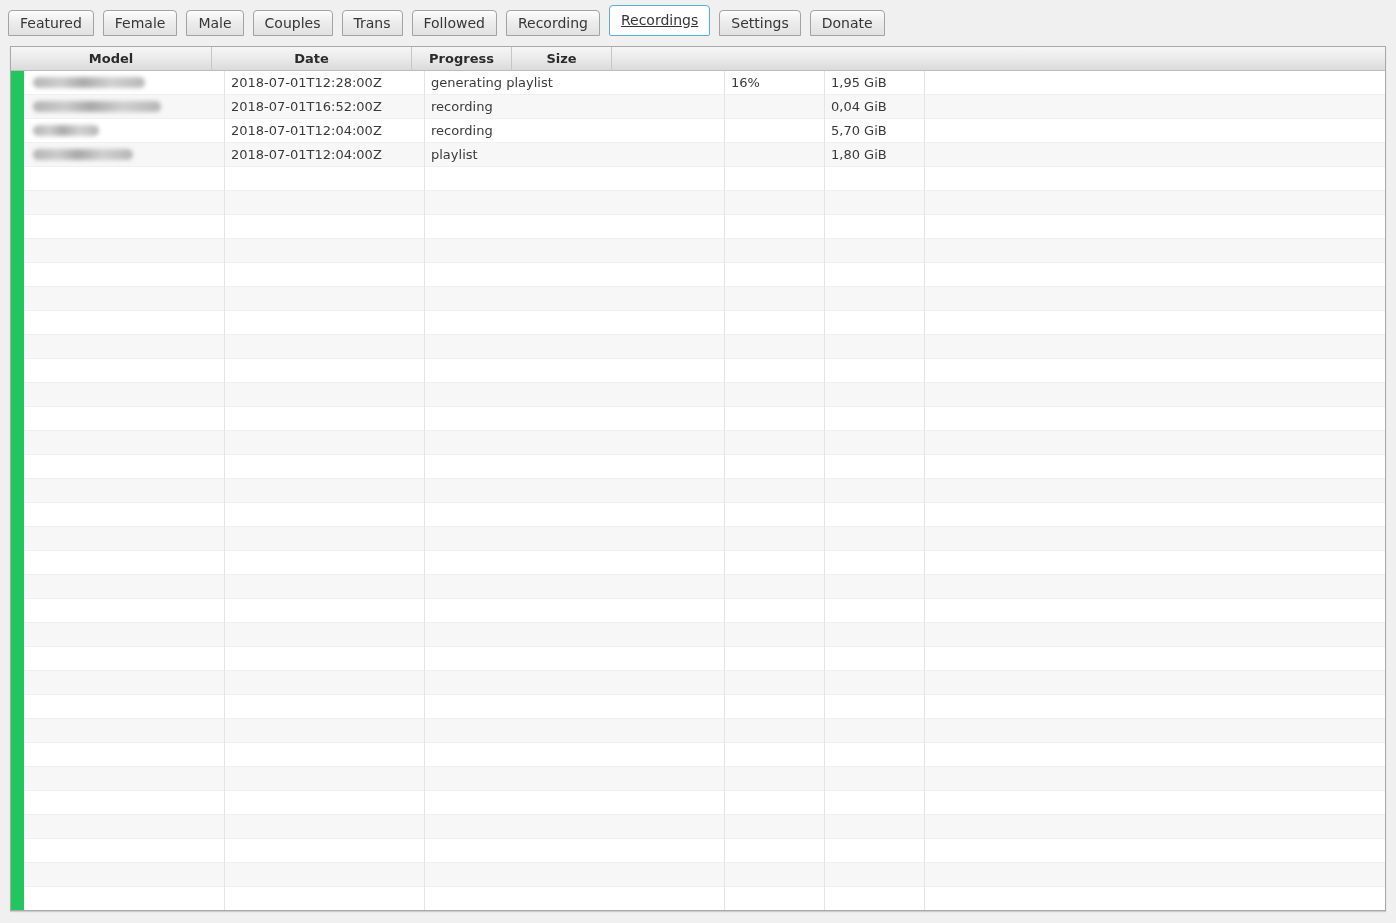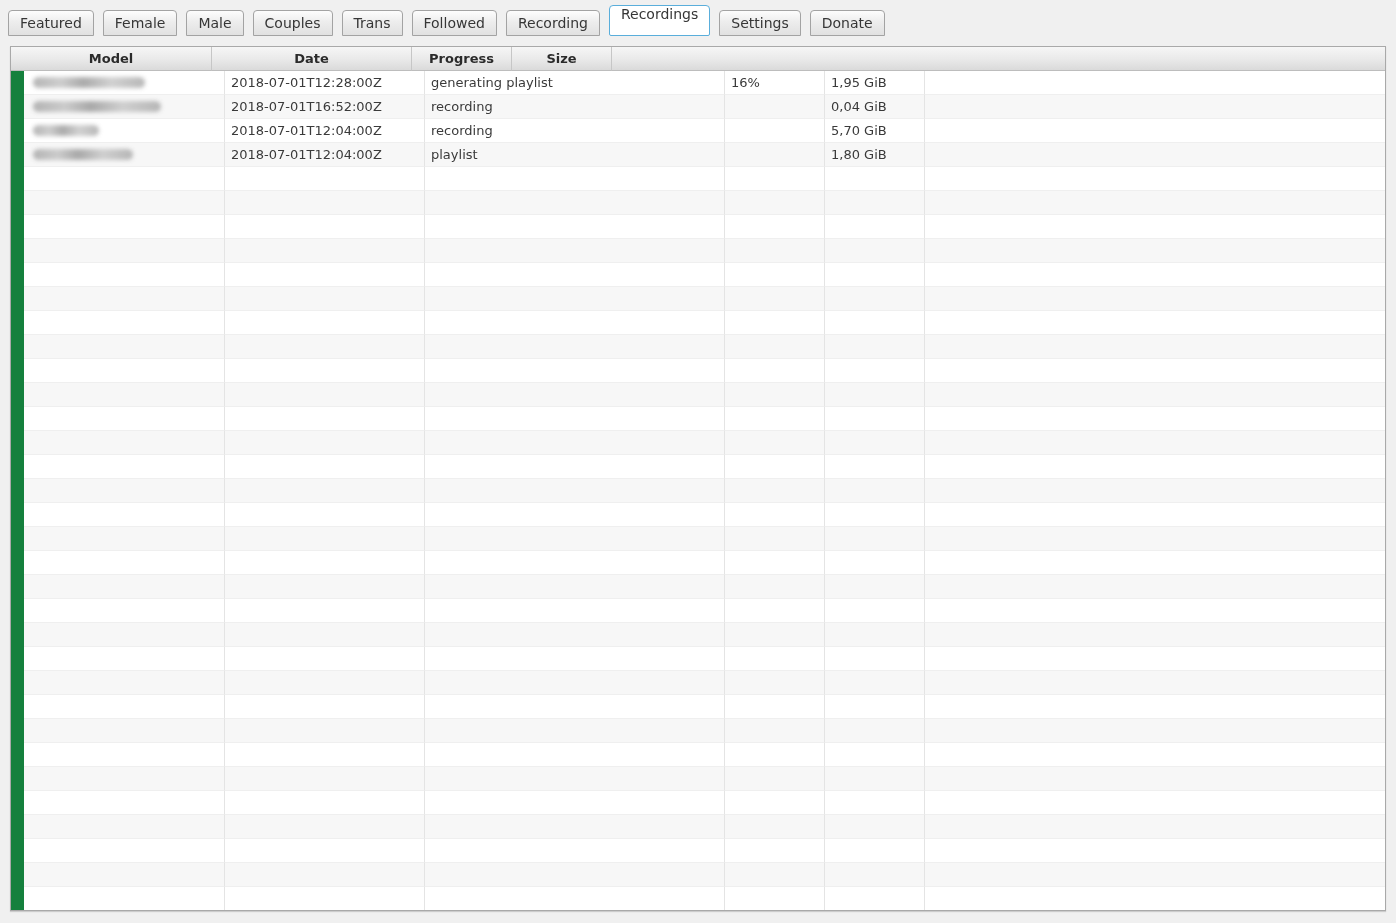--- a/index.html
+++ b/index.html
@@ -27,27 +27,28 @@
     white-space: nowrap;
     cursor: default;
     line-height: 16px;
   }
   .tab.active {
     height: 31px;
     background: #ffffff;
     border: 1px solid #5aaedb;
     border-radius: 4px 4px 2px 2px;
     position: relative; z-index: 2;
-    padding-top: 0;
+    padding-top: 6px;
+    text-decoration: underline;
   }
   
   .table-frame {
     position: absolute; left: 10px; top: 46px;
     width: 1376px; height: 865px;
-    background: #15803d;
+    background: #22c55e;
     border: 1px solid #a9a9a9;
     box-shadow: 0 1px 1px rgba(0,0,0,0.15);
     overflow: hidden;
   }
   .thead { display: flex; height: 24px; }
   .th {
     background: linear-gradient(#f6f6f6, #e9e9e9 55%, #dadada);
     border-right: 1px solid #c6c6c6;
     border-bottom: 1px solid #bdbdbd;
     font-size: 13px; font-weight: bold; color: #2b2b2b;

